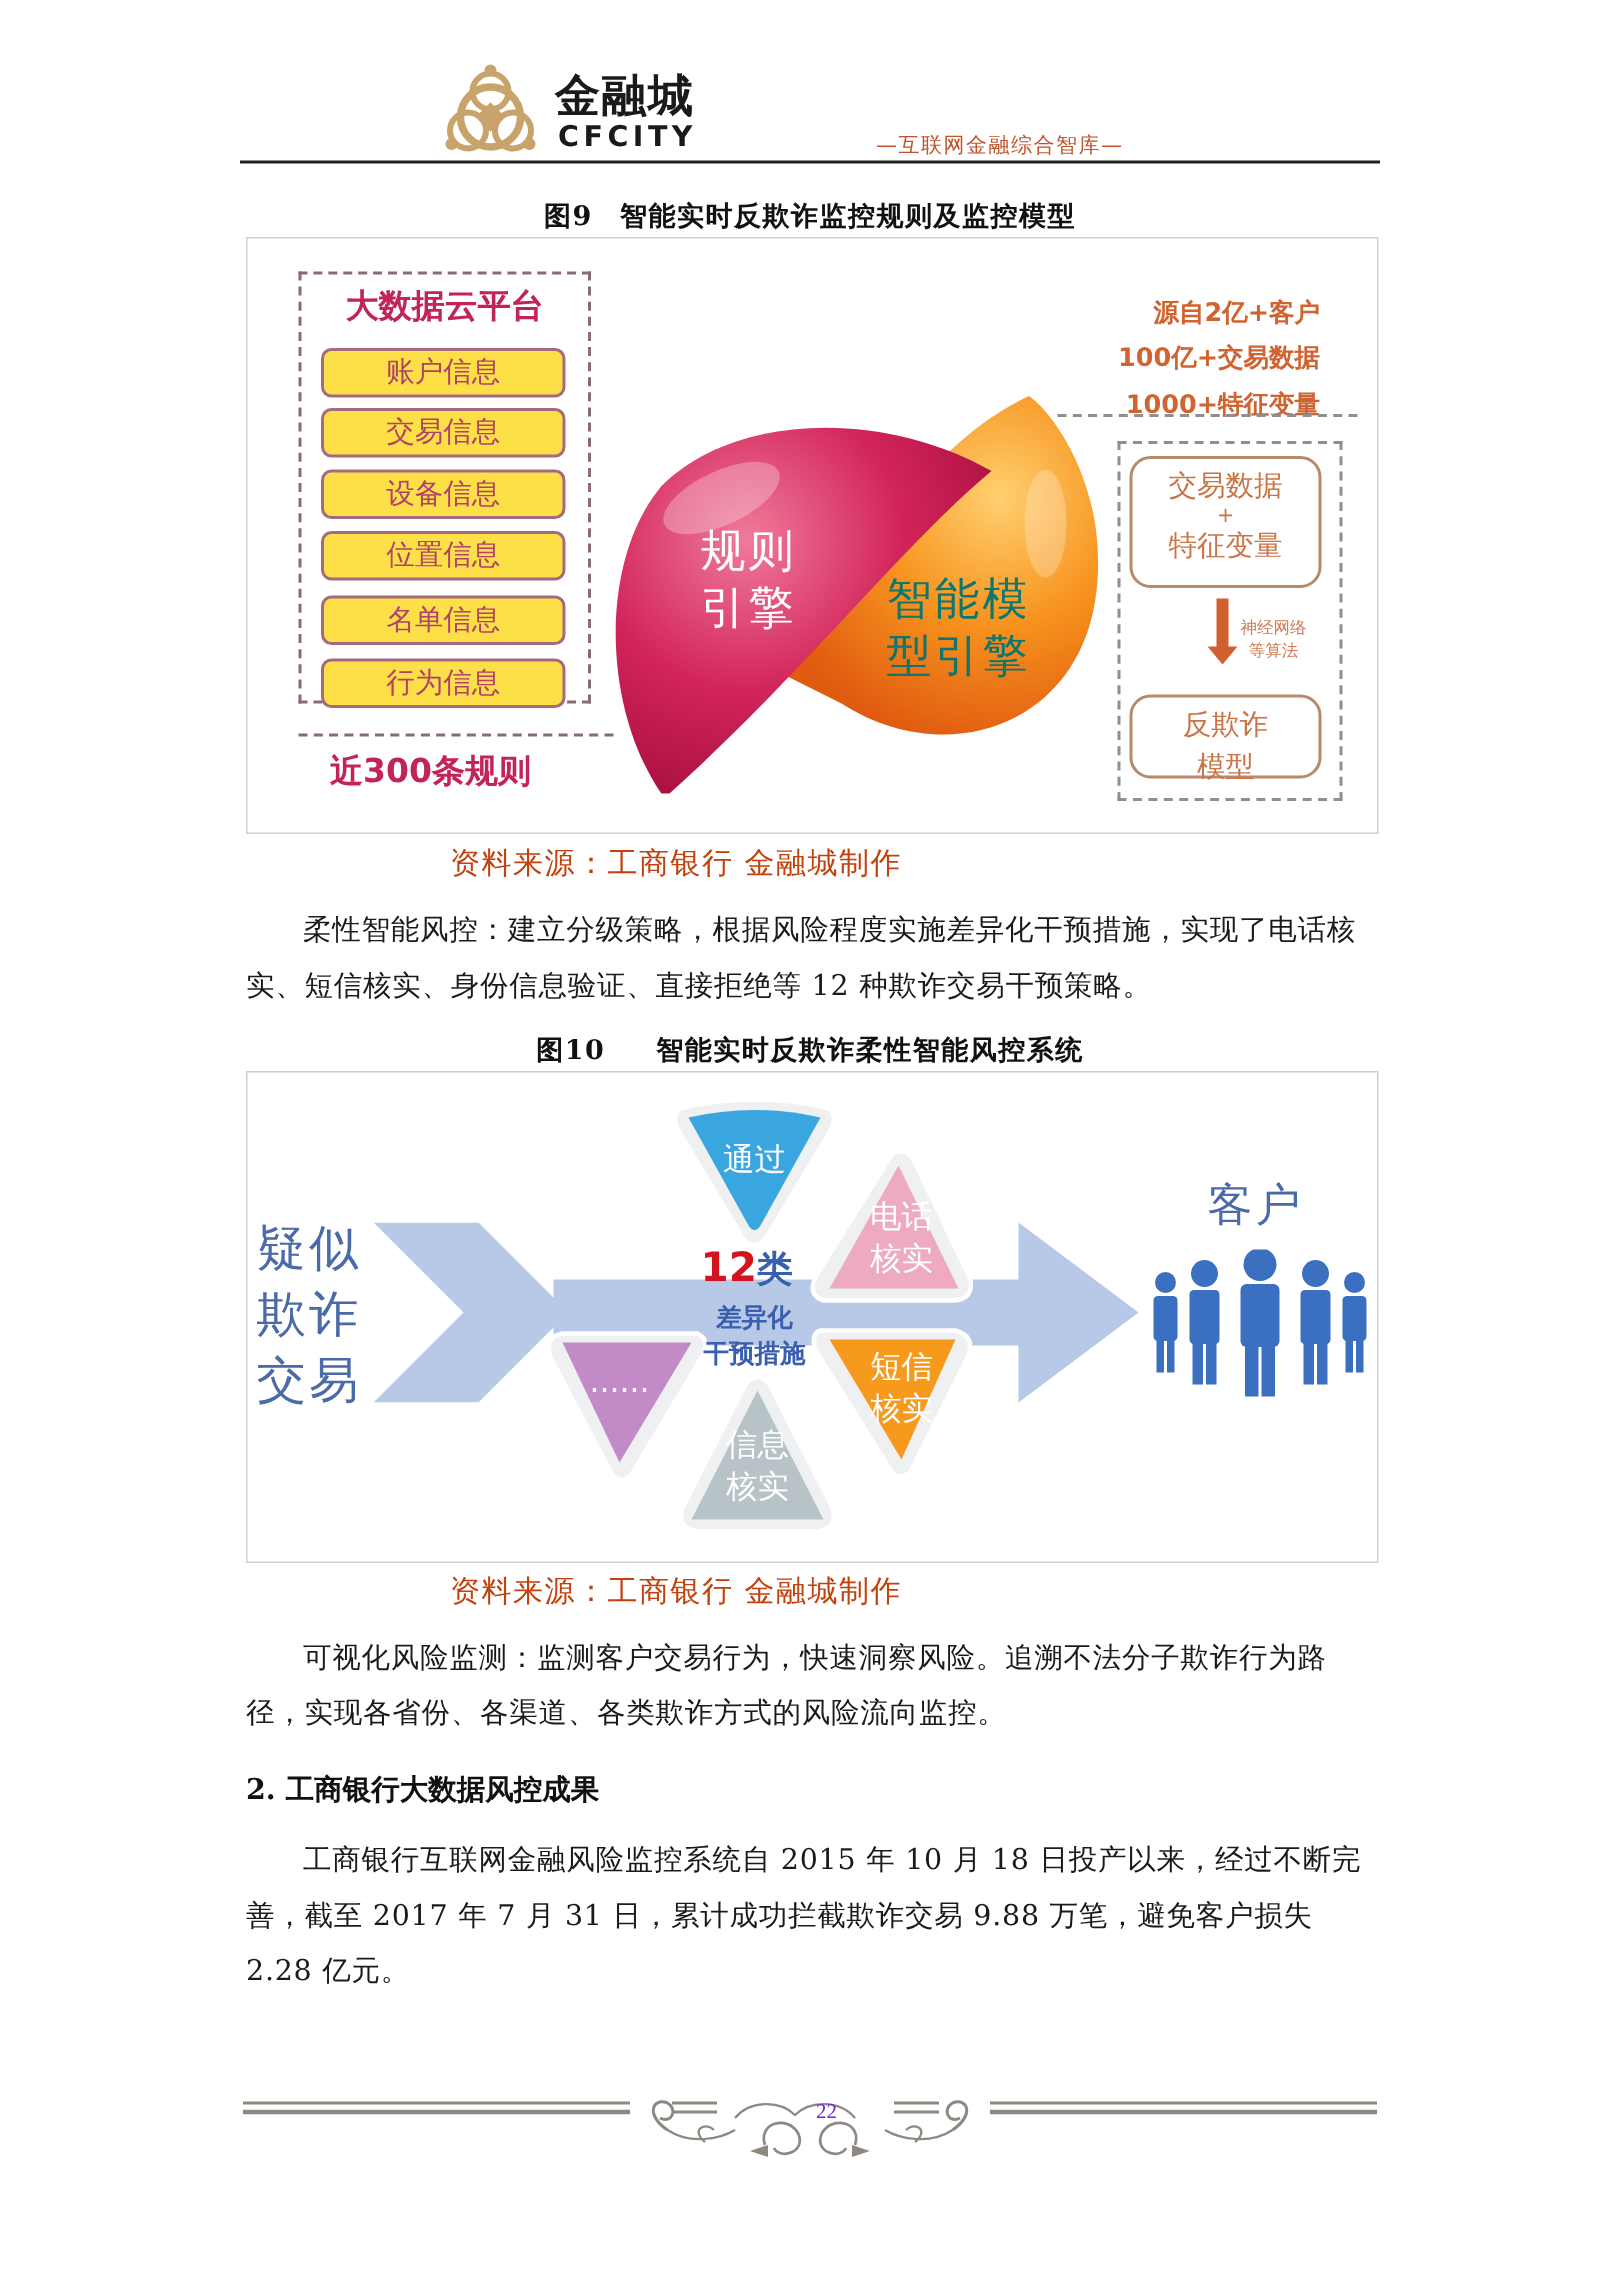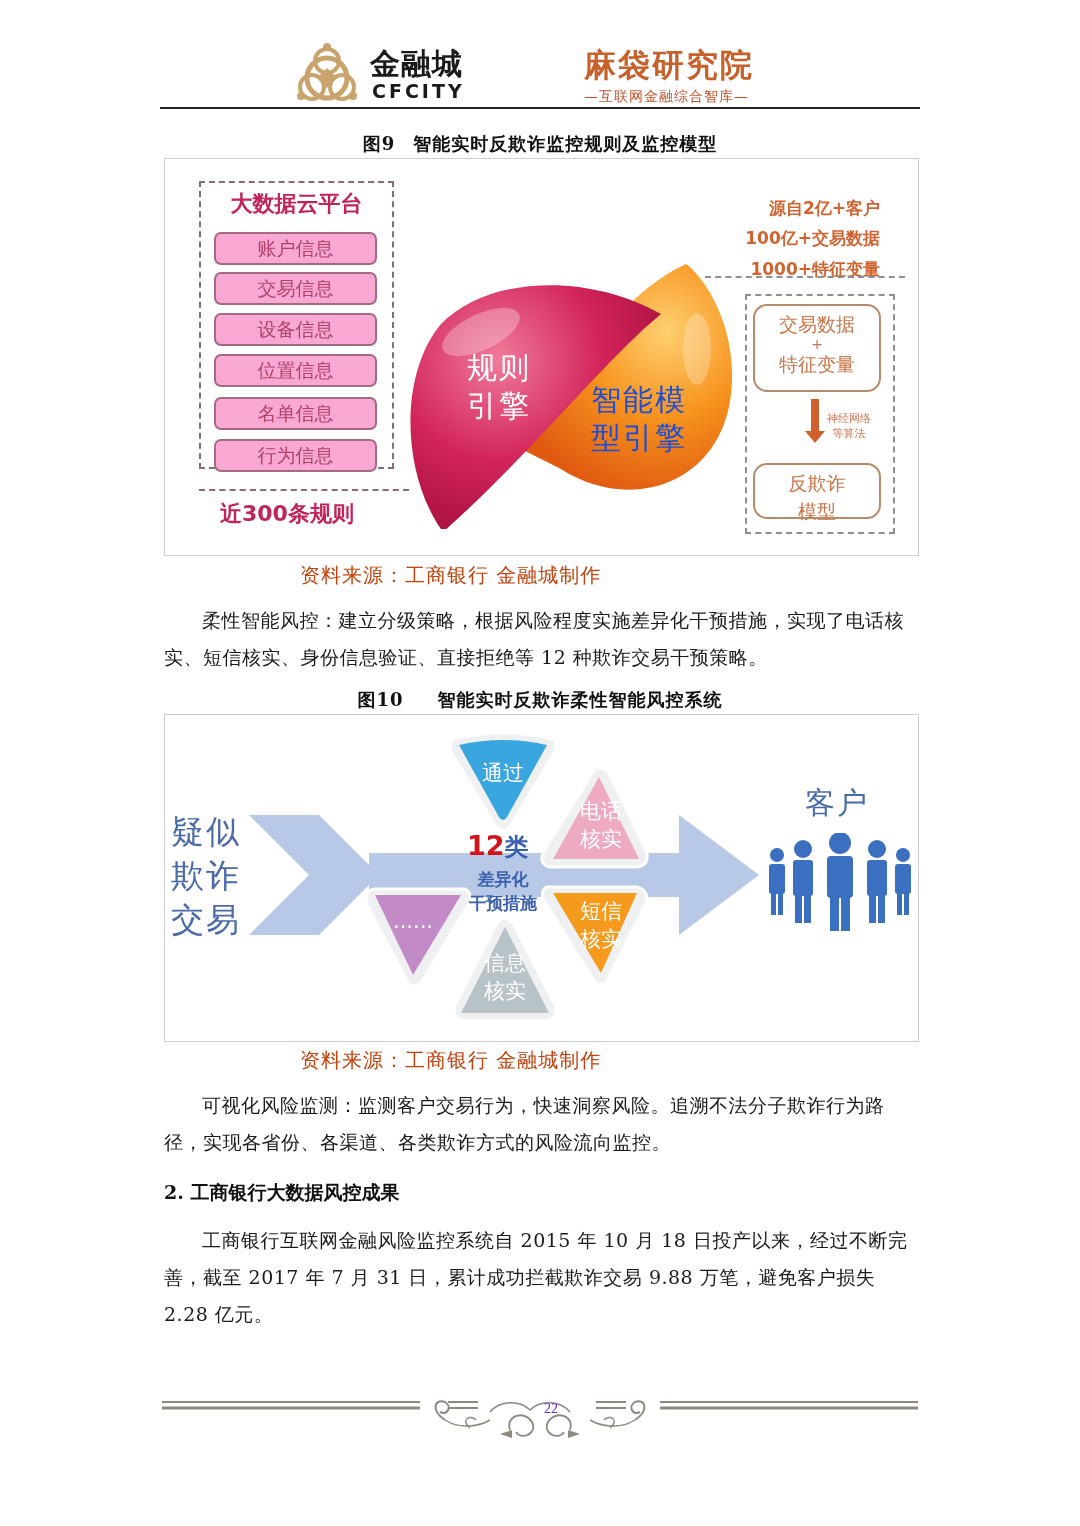--- a/index.html
+++ b/index.html
@@ -18,27 +18,27 @@
   
   .fig-title { position: absolute; left: 160px; width: 760px; text-align: center; font-family: "DejaVu Serif", serif; font-weight: bold; font-size: 18px; color: #111; letter-spacing: 1px; }
   .fig-title .num { margin-right: 18px; }
   .source { position: absolute; left: 300px; font-size: 20px; color: #c2410c; letter-spacing: 1px; }
 
   .figure { position: absolute; left: 164px; width: 755px; border: 1px solid #cfcfcf; background: #fff; overflow: hidden; }
 
   
   .f9-outer-dash { position: absolute; left: 34px; top: 22px; width: 195px; height: 288px; border: 2px dashed #8a6a78; }
   .f9-platform-title { position: absolute; left: 34px; top: 30px; width: 195px; text-align: center; font-family: Liberation Sans, sans-serif; font-weight: bold; font-size: 22px; color: #c2245a; }
-  .f9-item { position: absolute; left: 49px; width: 163px; height: 33px; border: 2px solid #a46a80; border-radius: 7px; text-align: center; line-height: 29px; font-family: "DejaVu Sans", sans-serif; font-size: 19px; color: #b0426a; background: #f9a8d4; }
+  .f9-item { position: absolute; left: 49px; width: 163px; height: 33px; border: 2px solid #a46a80; border-radius: 7px; text-align: center; line-height: 29px; font-family: "DejaVu Sans", sans-serif; font-size: 19px; color: #b0426a; background: #fde047; }
   .f9-bottom-dash { position: absolute; left: 34px; top: 330px; width: 210px; height: 0; border-top: 2px dashed #8a6a78; }
   .f9-rules { position: absolute; left: 55px; top: 340px; font-family: "DejaVu Sans", sans-serif; font-weight: bold; font-size: 22px; color: #c2245a; }
 
   .f9-spheres { position: absolute; left: 236px; top: 95px; width: 340px; height: 275px; }
   .f9-rule-text { position: absolute; left: 66px; top: 95px; font-family: "DejaVu Sans", sans-serif; font-size: 30px; color: #fff; line-height: 38px; letter-spacing: 2px; }
-  .f9-ai-text { position: absolute; left: 190px; top: 127px; font-family: "DejaVu Sans", sans-serif; font-size: 30px; color: #1d4ed8; line-height: 38px; letter-spacing: 2px; }
+  .f9-ai-text { position: absolute; left: 190px; top: 127px; font-family: "DejaVu Sans", sans-serif; font-size: 30px; color: #0f766e; line-height: 38px; letter-spacing: 2px; }
 
   .f9-stat { position: absolute; right: 38px; font-family: "DejaVu Sans", sans-serif; font-weight: bold; font-size: 17px; color: #d06330; text-align: right; }
   .f9-right-dash-h { position: absolute; left: 540px; top: 117px; width: 200px; border-top: 2px dashed #8f8f8f; }
   .f9-right-box { position: absolute; left: 580px; top: 135px; width: 150px; height: 240px; border: 2px dashed #8f8f8f; }
   .f9-inner-box { position: absolute; left: 588px; width: 128px; border: 2px solid #b98a6a; border-radius: 14px; text-align: center; font-family: "DejaVu Sans", sans-serif; font-size: 19px; color: #c97548; background: #fff; }
   .f9-arrow-shaft { position: absolute; left: 646px; top: 240px; width: 8px; height: 34px; background: #d2602e; }
   .f9-arrow-head { position: absolute; left: 640px; top: 272px; width: 0; height: 0; border-left: 10px solid transparent; border-right: 10px solid transparent; border-top: 12px solid #d2602e; }
   .f9-algo { position: absolute; left: 662px; top: 252px; font-family: "DejaVu Sans", sans-serif; font-size: 11px; color: #d17a55; line-height: 15px; text-align: center; }
 
   
@@ -69,21 +69,20 @@
     <circle cx="35" cy="21" r="12" fill="none" stroke="#c9a36c" stroke-width="4"></circle>
     <circle cx="20" cy="47" r="12" fill="none" stroke="#c9a36c" stroke-width="4"></circle>
     <circle cx="50" cy="47" r="12" fill="none" stroke="#c9a36c" stroke-width="4"></circle>
     <rect x="28" y="31" width="14" height="14" fill="#c9a36c" transform="rotate(45 35 38)"></rect>
     <circle cx="35" cy="7" r="4" fill="#c9a36c"></circle>
     <circle cx="9" cy="56" r="4" fill="#c9a36c"></circle>
     <circle cx="61" cy="56" r="4" fill="#c9a36c"></circle>
   </svg>
   <div class="brand-cn">金融城</div>
   <div class="brand-en">CFCITY</div>
-  <div class="inst-name">麻袋研究院</div>
   <div class="inst-sub">—互联网金融综合智库—</div>
 </div>
 <div class="header-rule"></div>
 
 <div class="fig-title" style="top:132px;">
   <span class="num">图9</span><span>智能实时反欺诈监控规则及监控模型</span>
 </div>
 
 <div class="figure" style="top:158px; height:398px;">
   <div class="f9-outer-dash"></div>

